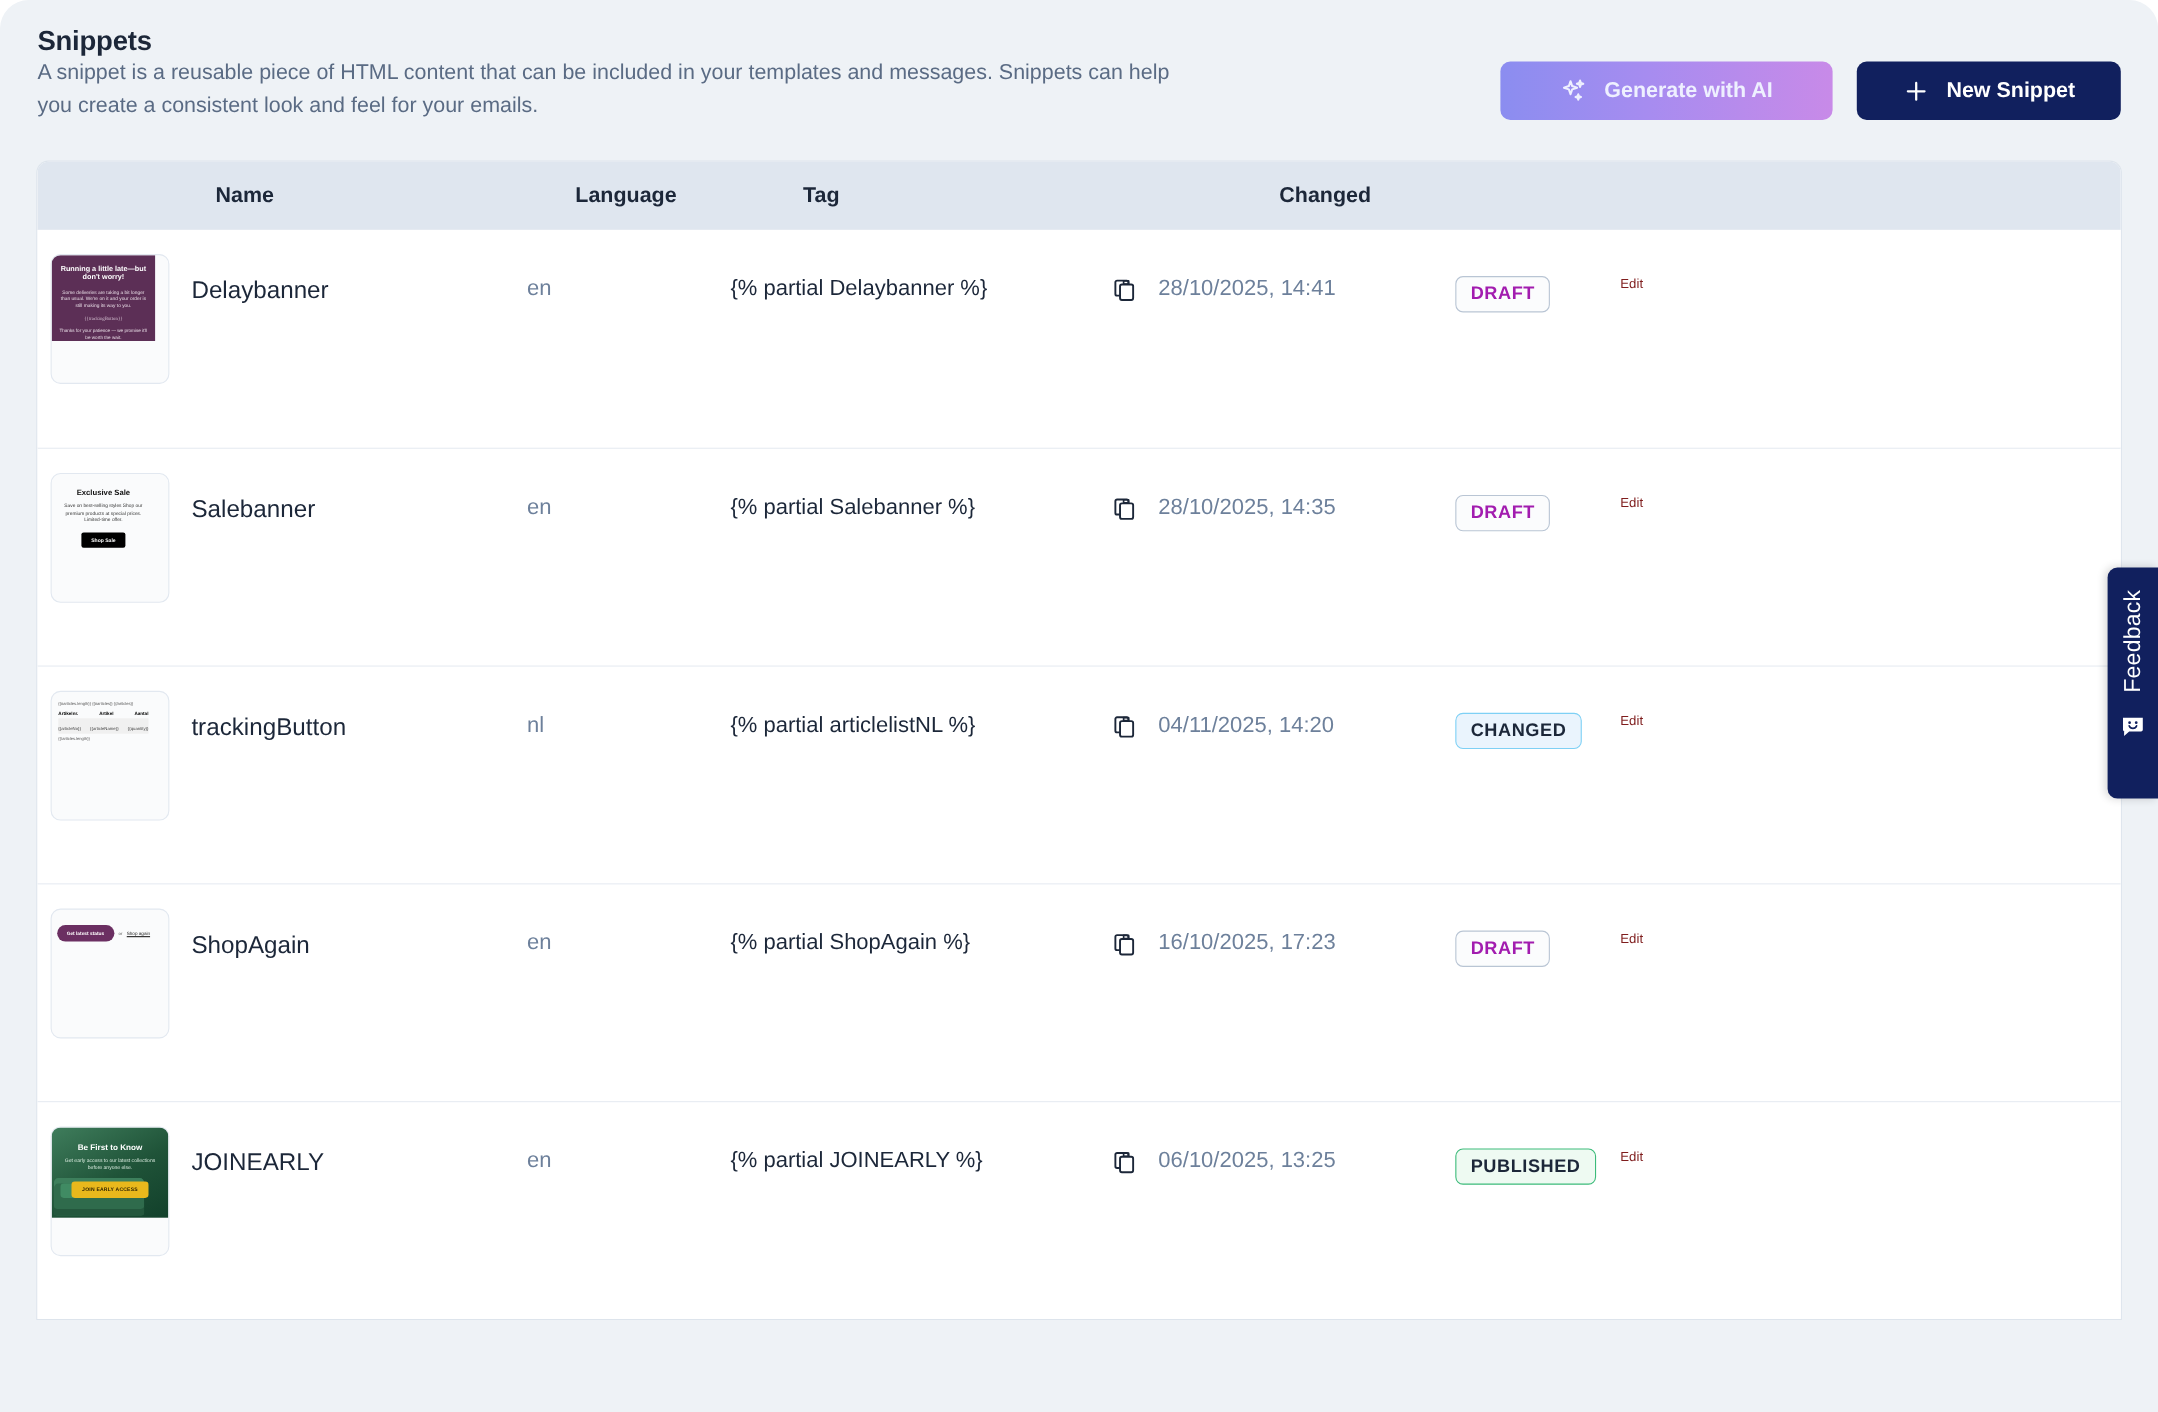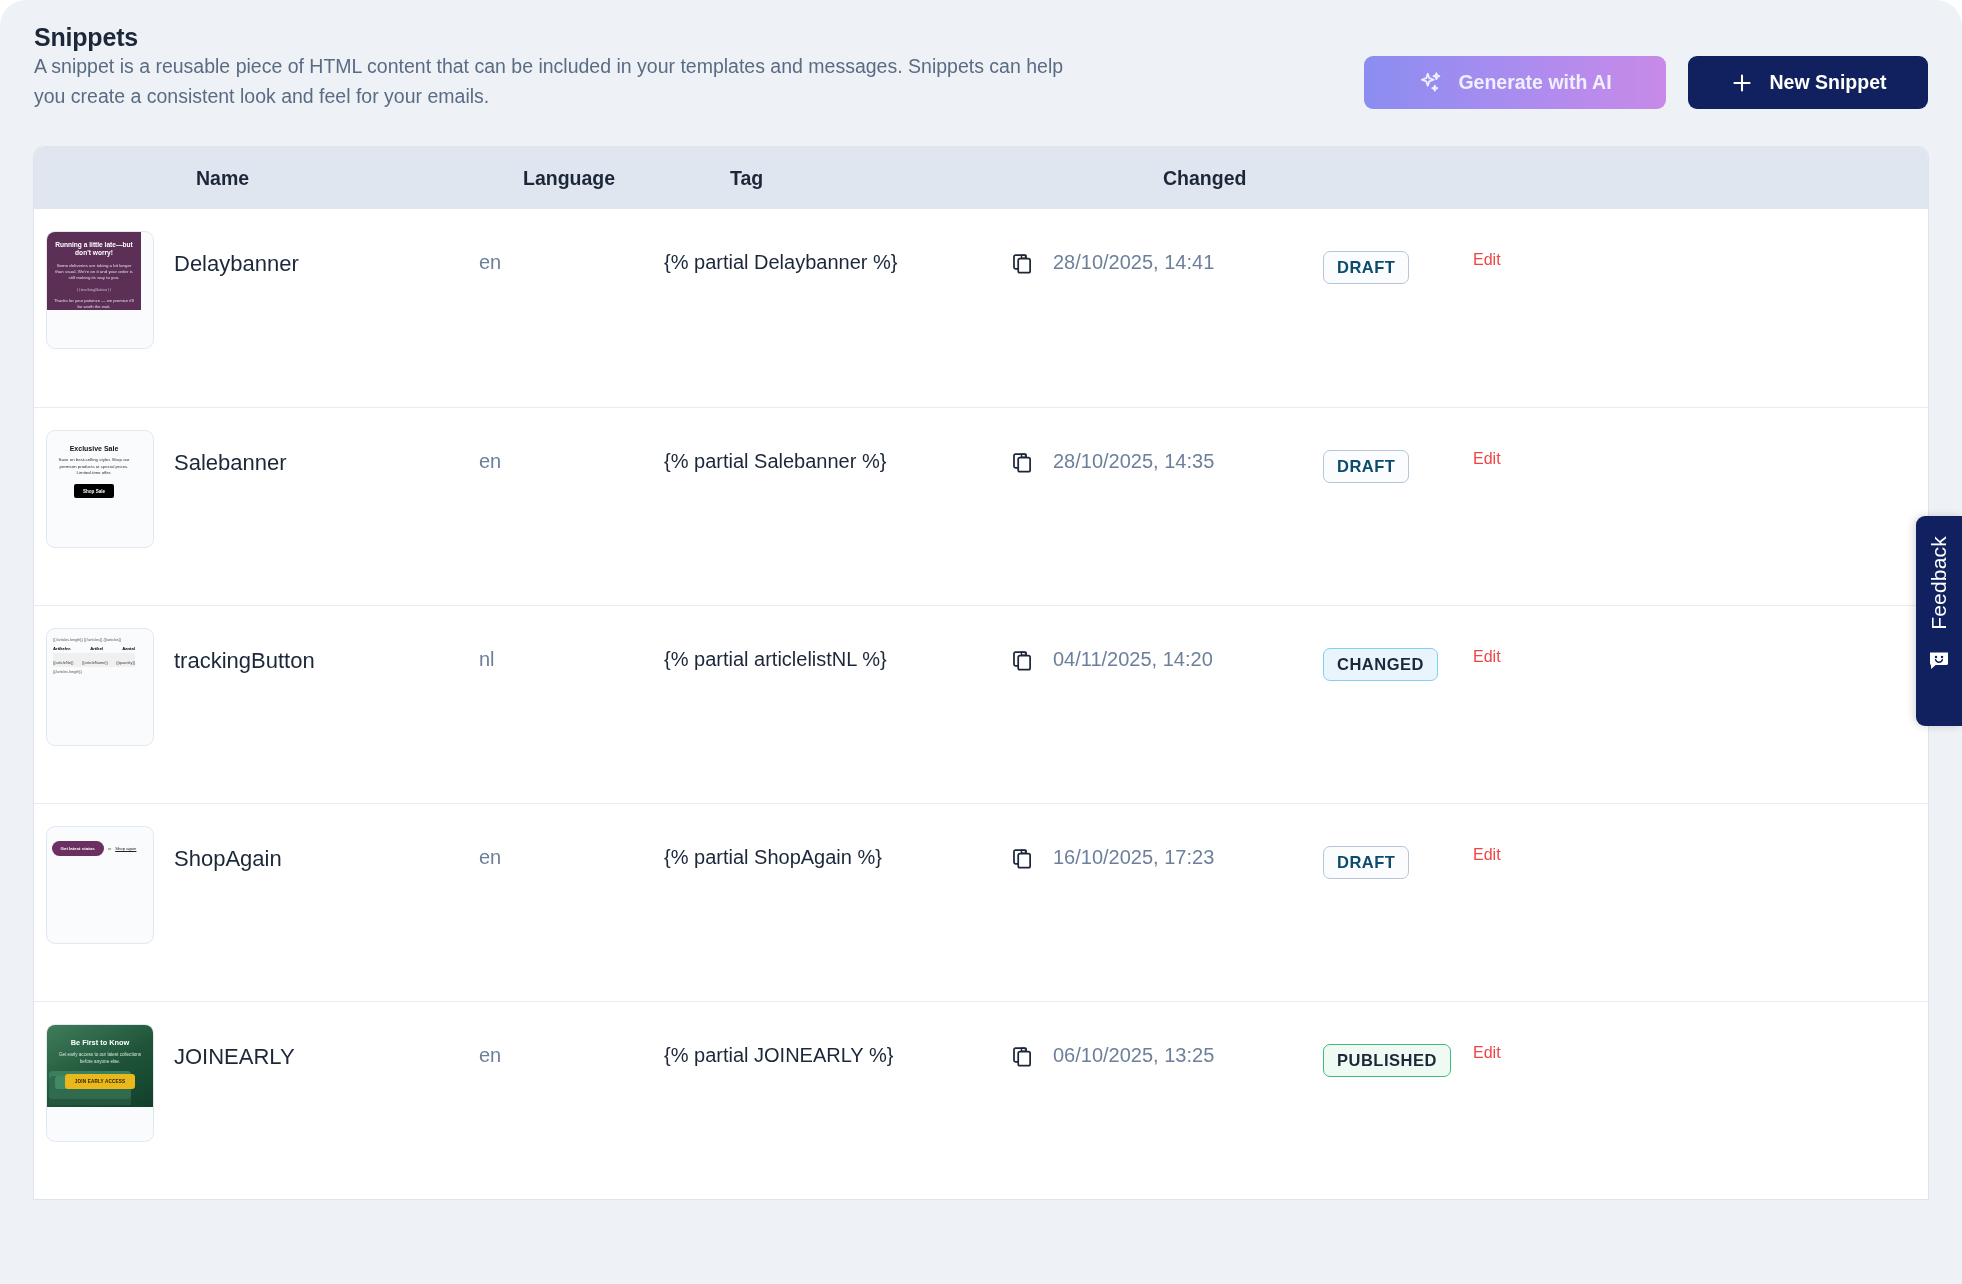--- a/index.html
+++ b/index.html
@@ -78,21 +78,21 @@
     background: #fff;
   }
   .row:first-of-type { border-top: none; }
 
   .cell { padding-top: 20px; font-size: 20px; }
   .cell-name { color: #1c2739; font-size: 22px; }
   .cell-lang { color: #6d809b; font-size: 20px; }
   .cell-tag  { color: #1c2739; font-size: 20px; }
   .cell-chg  { color: #6d809b; font-size: 20px; }
   .cell-copy { padding-top: 20px; cursor: pointer; }
-  .cell-edit { color: #ef4444; font-size: 16px; cursor: pointer; }
+  .cell-edit { color: #7f1d1d; font-size: 12px; cursor: pointer; }
 
   
   .thumb {
     width: 108px; height: 118px; margin-left: 12px;
     background: #fafbfc; border: 1px solid #e2e8f0; border-radius: 9px;
     overflow: hidden; position: relative;
   }
   .thumb-inner { position: absolute; left: 0; top: 0; right: 12px; }
 
   .tb-purple {
@@ -152,21 +152,21 @@
     display:inline-block; margin-top:8px; background:#e9b81c; color:#2b2000;
     font-size:4.6px; font-weight:bold; padding:5px 10px; border-radius:3px;
     letter-spacing:0.2px;
   }
 
   
   .badge {
     display:inline-block; font-size:16.5px; font-weight:bold; letter-spacing:0.5px;
     padding:7px 13px; border-radius:7px; line-height:1;
   }
-  .badge-draft     { background:#fbfcfd; border:1.6px solid #b9c5d4; color:#0c4a6e; }
+  .badge-draft     { background:#fbfcfd; border:1.6px solid #b9c5d4; color:#a21caf; }
   .badge-changed   { background:#eaf4fd; border:1.6px solid #7ed0f5; color:#1c2739; }
   .badge-published { background:#eefaf2; border:1.6px solid #3cbb7a; color:#1c2739; }
 
   
   .feedback-tab {
     position:absolute; right:0; top:516px; width:46px; height:210px;
     background:#11205e; color:#fff; border-radius:9px 0 0 9px;
     display:flex; flex-direction:column; align-items:center;
     justify-content:flex-start; gap:16px; padding-top:20px; cursor:pointer;
     box-shadow:-2px 0 8px rgba(0,0,0,0.16);

